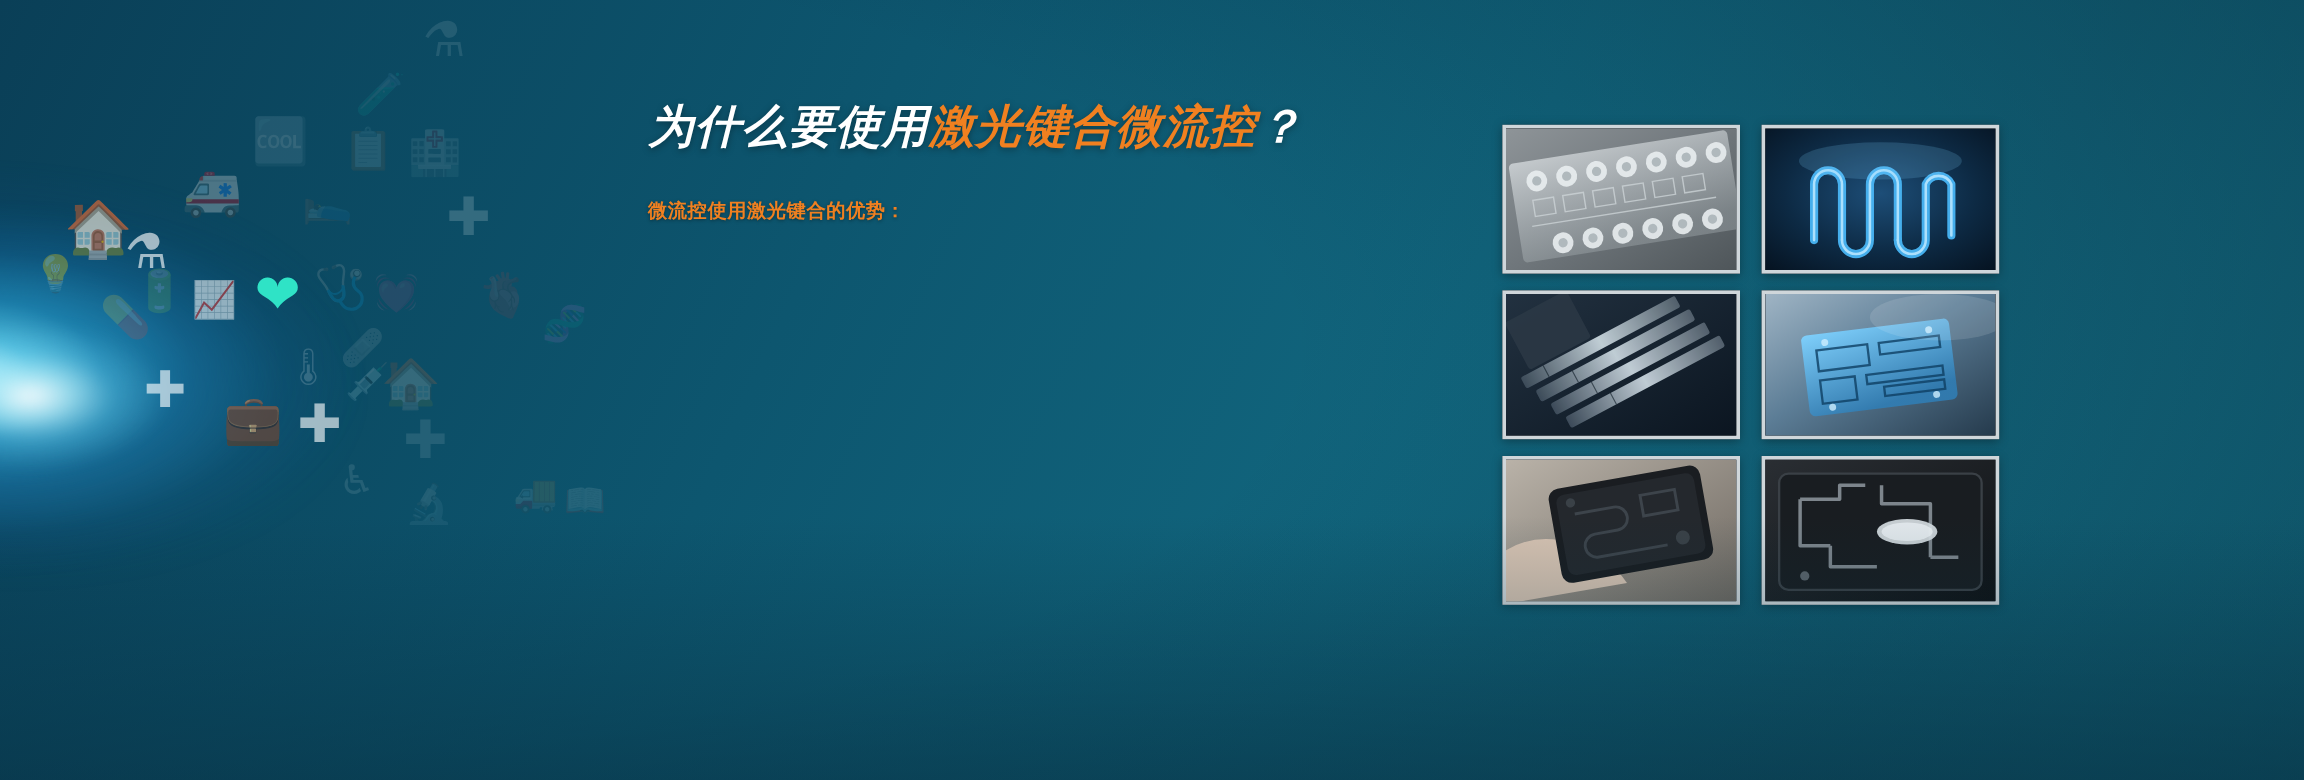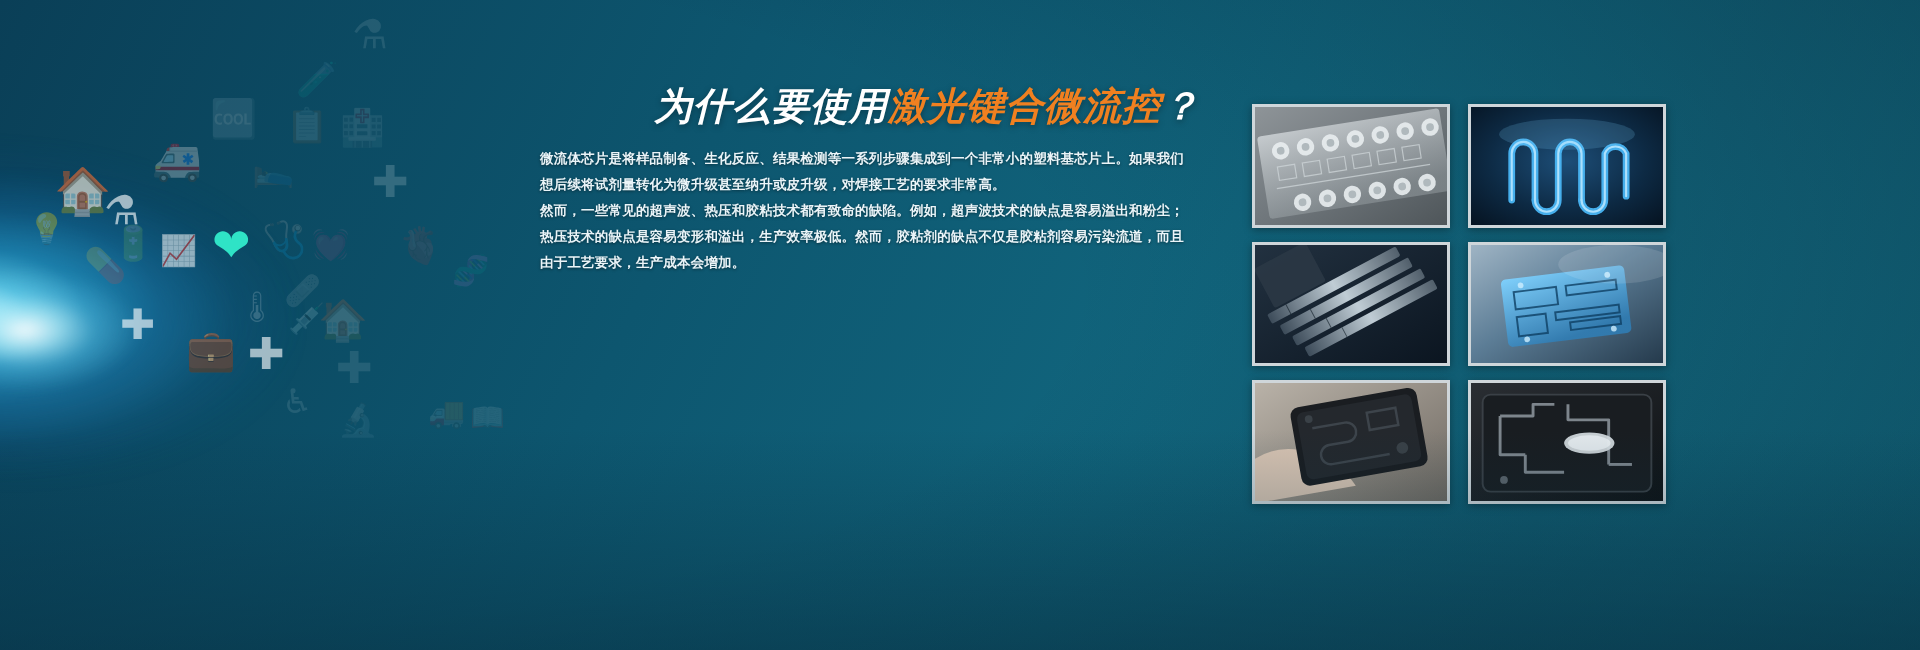--- a/index.html
+++ b/index.html
@@ -53,21 +53,20 @@
   .ico.dim{color:rgba(255,255,255,.10);}
   .ico.solid{color:rgba(255,255,255,.62);}
   .ico.teal{color:#2fe3c6;}
   .ico.cyan{color:rgba(140,240,255,.55);}
   
   .content{position:absolute;left:540px;top:86px;width:660px;}
   .headline{
     font-size:38px;font-weight:bold;font-style:italic;letter-spacing:1px;
     color:#ffffff;white-space:nowrap;margin:0 0 18px 0;line-height:1.1;
     text-shadow:0 2px 6px rgba(0,0,0,.35);
-    text-align:right;
   }
   .headline .hl{color:#f08020;}
   .para{
     color:#eaf4f8;font-size:13.5px;line-height:26px;font-weight:bold;
     letter-spacing:.2px;text-shadow:0 1px 3px rgba(0,0,0,.45);
     margin:0;
   }
   .para p{margin:0;}
   .subhead{
     margin-top:38px;color:#f08020;font-size:16px;font-weight:bold;
@@ -139,28 +138,22 @@
     <span class="ico dim" style="left:338px;top:404px;font-size:32px;">🔬</span>
     <span class="ico dim" style="left:428px;top:398px;font-size:30px;">🚚</span>
     <span class="ico dim" style="left:470px;top:404px;font-size:28px;">📖</span>
     <span class="ico dim" style="left:452px;top:256px;font-size:30px;">🧬</span>
   </div>
 
   <div class="content">
 
     <h1 class="headline"><span>为什么要使用</span><span class="hl">激光键合微流控</span><span>？</span></h1>
 
-    <div class="para">
-      <p>微流体芯片是将样品制备、生化反应、结果检测等一系列步骤集成到一个非常小的塑料基芯片上。如果我们</p>
-      <p>想后续将试剂量转化为微升级甚至纳升或皮升级，对焊接工艺的要求非常高。</p>
-      <p>然而，一些常见的超声波、热压和胶粘技术都有致命的缺陷。例如，超声波技术的缺点是容易溢出和粉尘；</p>
-      <p>热压技术的缺点是容易变形和溢出，生产效率极低。然而，胶粘剂的缺点不仅是胶粘剂容易污染流道，而且</p>
-      <p>由于工艺要求，生产成本会增加。</p>
-    </div>
-
+
+    <div class="subhead">微流控使用激光键合的优势：</div>
 
   </div>
 
   <div class="gallery">
 
     <div class="shot">
       <svg class="inner" viewBox="0 0 198 124" preserveAspectRatio="none">
         <defs>
           <linearGradient id="g1" x1="0" y1="0" x2="1" y2="1">
             <stop offset="0" stop-color="#8e9498"></stop>

